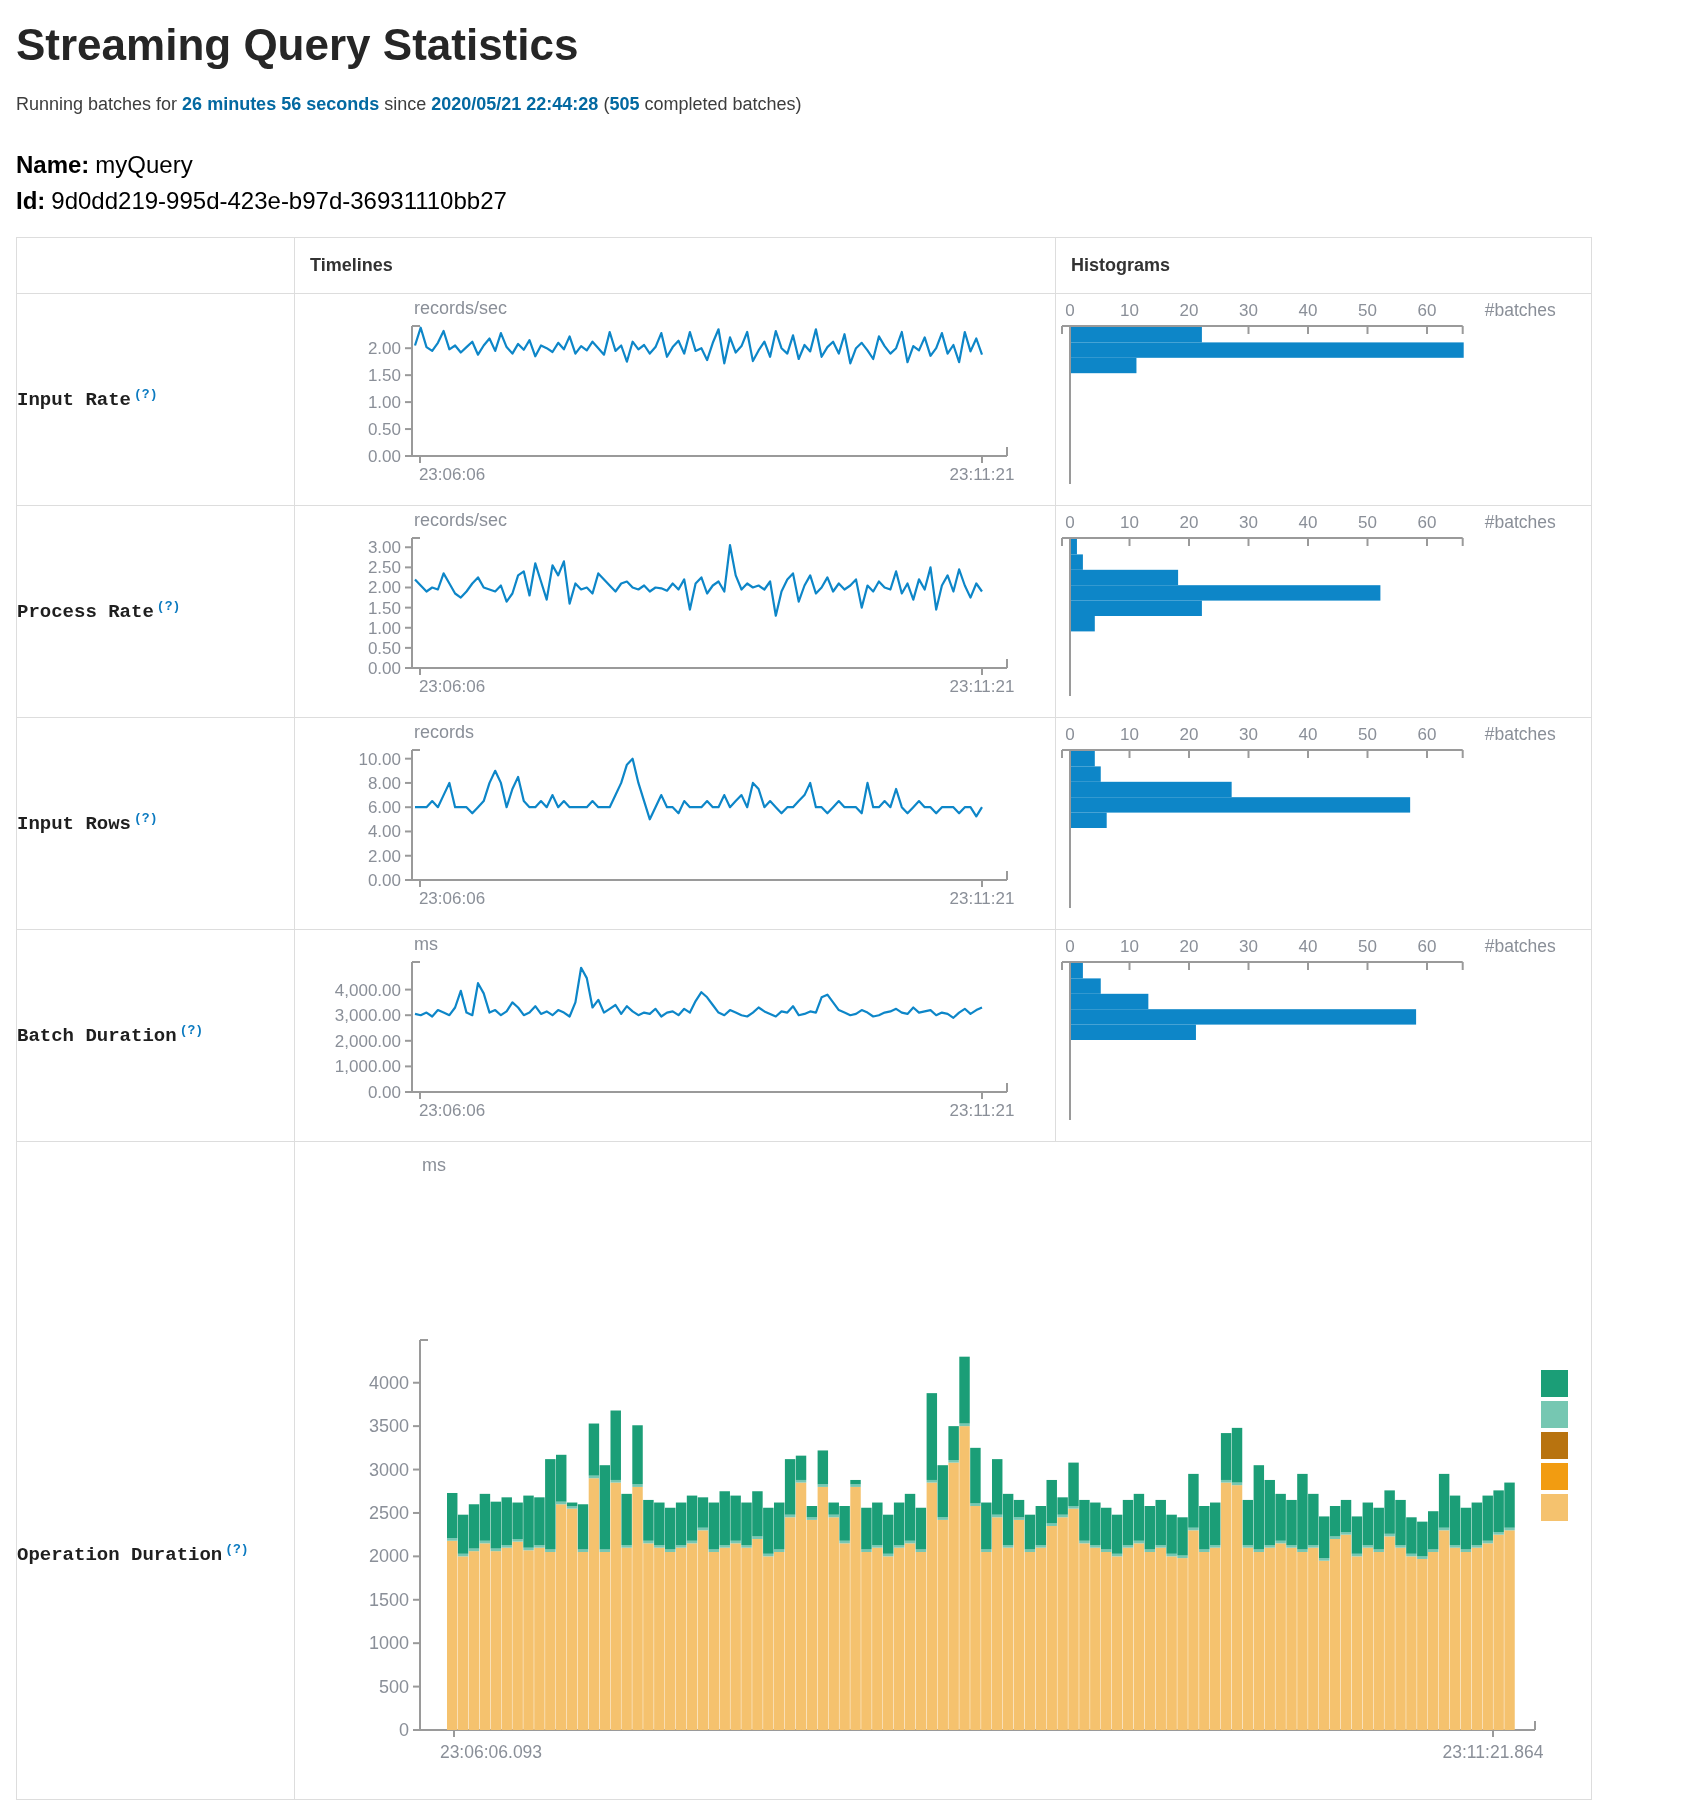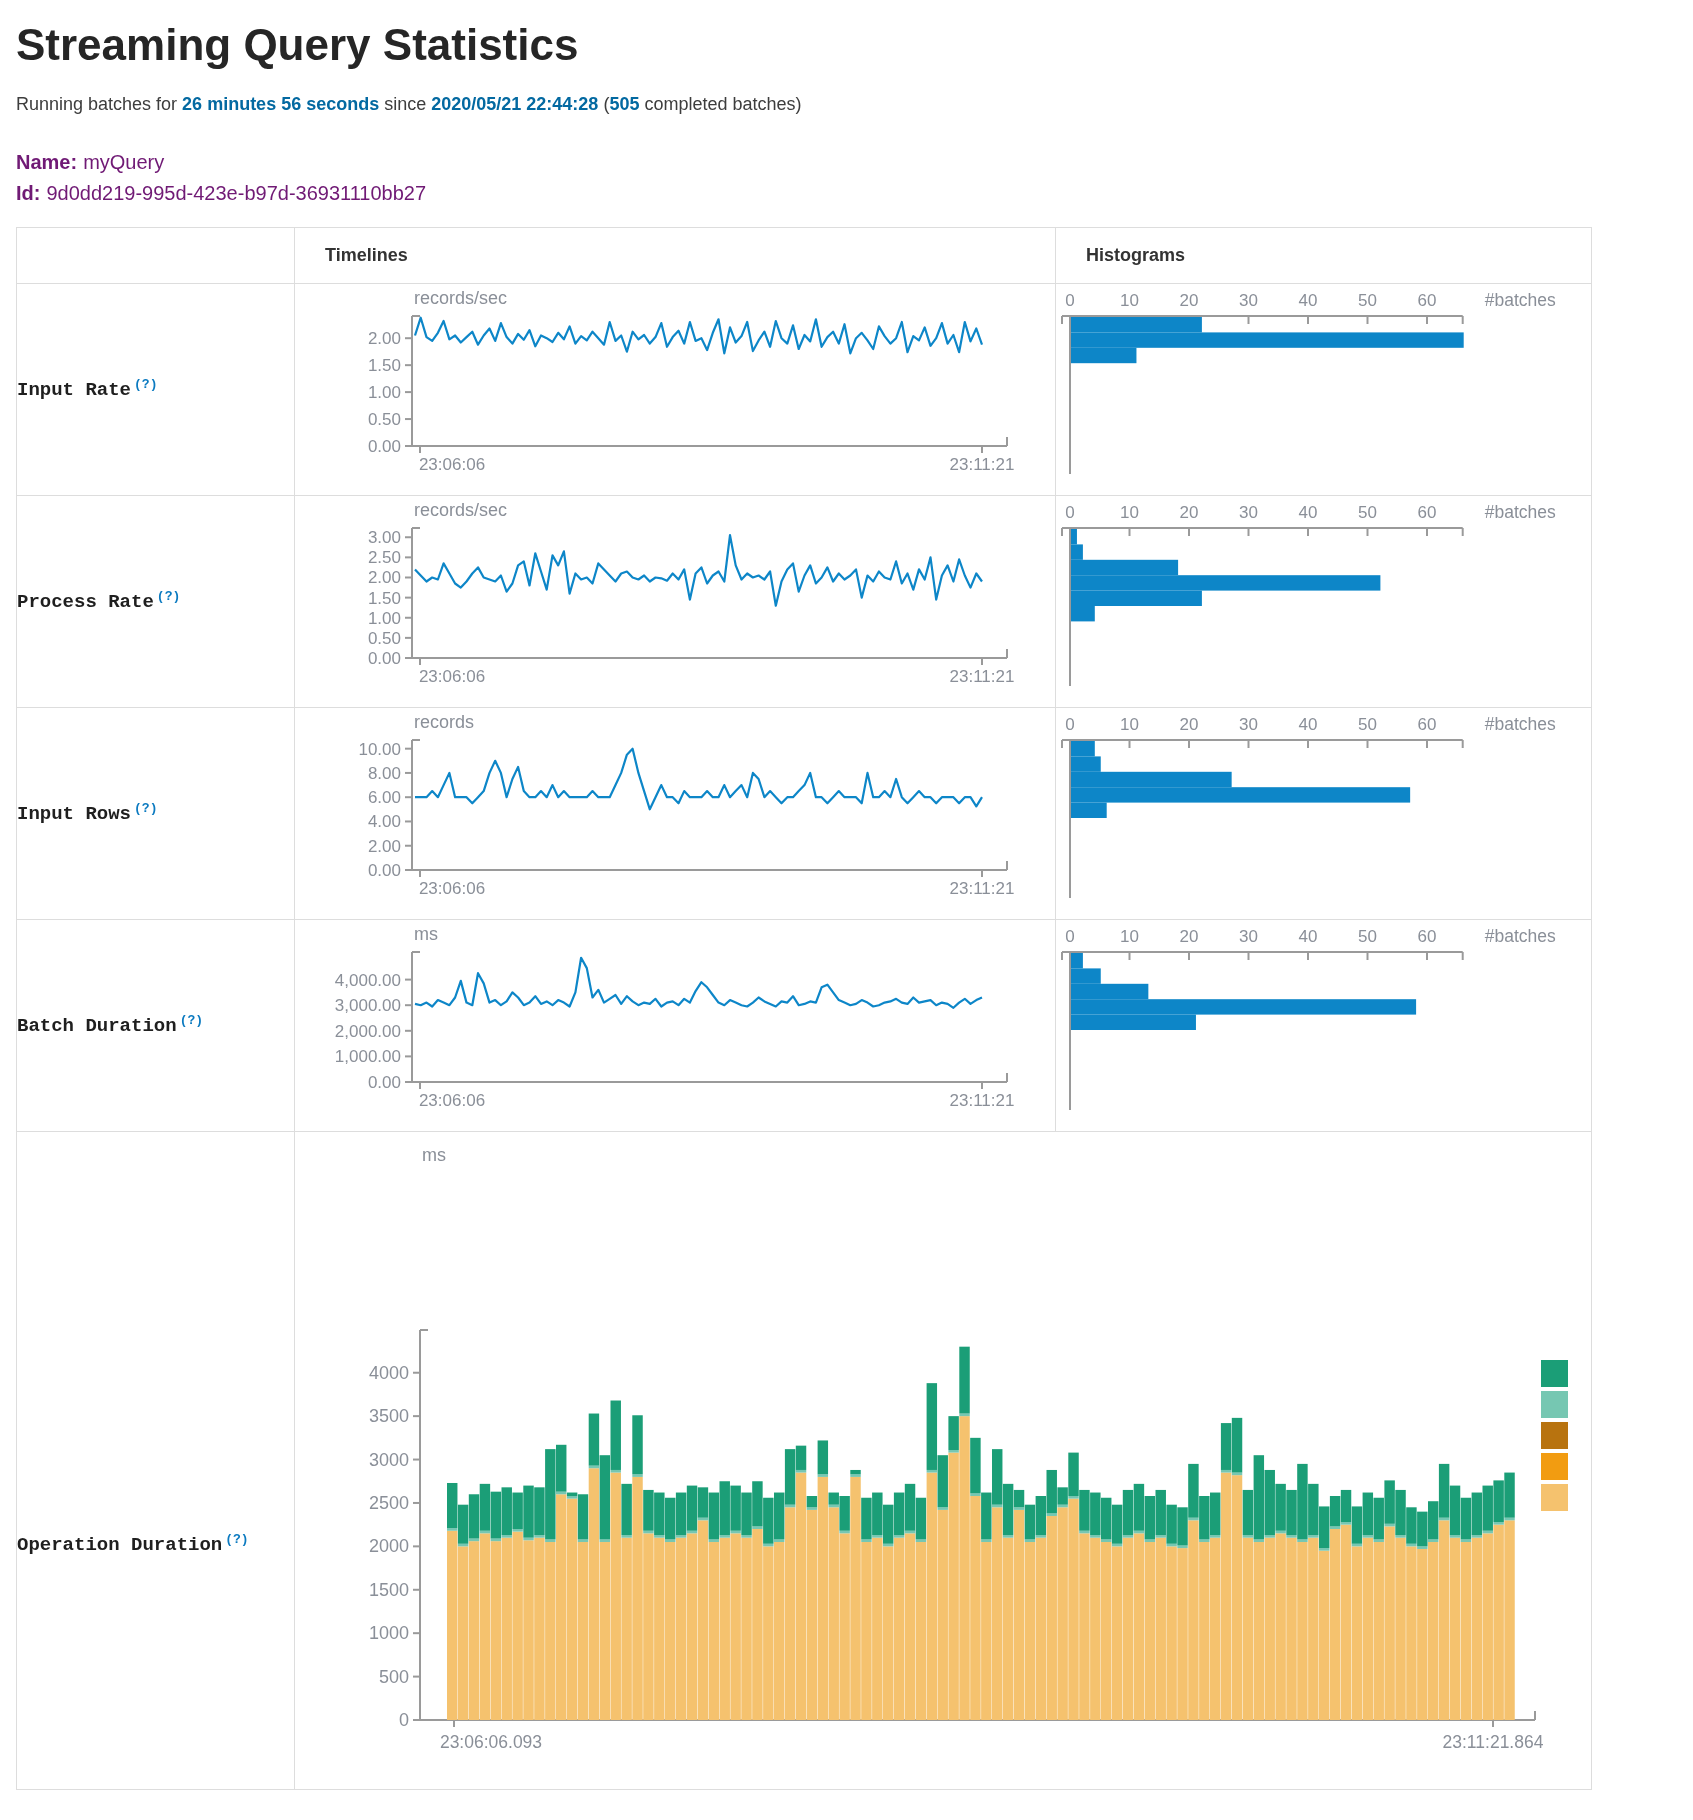--- a/index.html
+++ b/index.html
@@ -7,30 +7,30 @@
     font-family:"Liberation Sans","DejaVu Sans",sans-serif;
     color:#333;
     padding:6px 16px 20px 16px;
     width:1661px;
   }
   h1[data-name="page-title"]{
     font-size:44px;font-weight:700;color:#262626;margin:14px 0 24px 0;letter-spacing:0;
   }
   .subtitle{font-size:18px;color:#3d3d3d;margin:0 0 36px 0;white-space:pre-wrap;}
   .subtitle .b{font-weight:700;color:#0369a1;}
-  .meta{font-size:20px;color:#701a75;}
+  .meta{font-size:24px;color:#000000;}
   .meta-line{margin:0 0 8px 0;white-space:pre-wrap;}
   .meta-line .lbl{font-weight:700;margin-right:6px;}
   table.stats{
     border-collapse:collapse;table-layout:fixed;margin-top:22px;width:1575px;
   }
   table.stats th, table.stats td{border:1px solid #ddd;padding:0;}
   table.stats th{
     text-align:left;font-size:18px;font-weight:700;color:#333;
-    height:55px;padding-left:30px;vertical-align:middle;background:#fff;
+    height:55px;padding-left:15px;vertical-align:middle;background:#fff;
   }
   td.label-cell{
     vertical-align:middle;padding-left:16px;
     font-size:19px;font-weight:700;color:#1f1f1f;font-family:Liberation Mono, monospace;
   }
   td.label-cell.op-label{vertical-align:top;padding-top:400px;}
   sup.help{color:#0b7ac0;font-size:13px;margin-left:3px;font-weight:700;}
   td.chart-cell{vertical-align:top;}
   svg{display:block;}
 </style>

